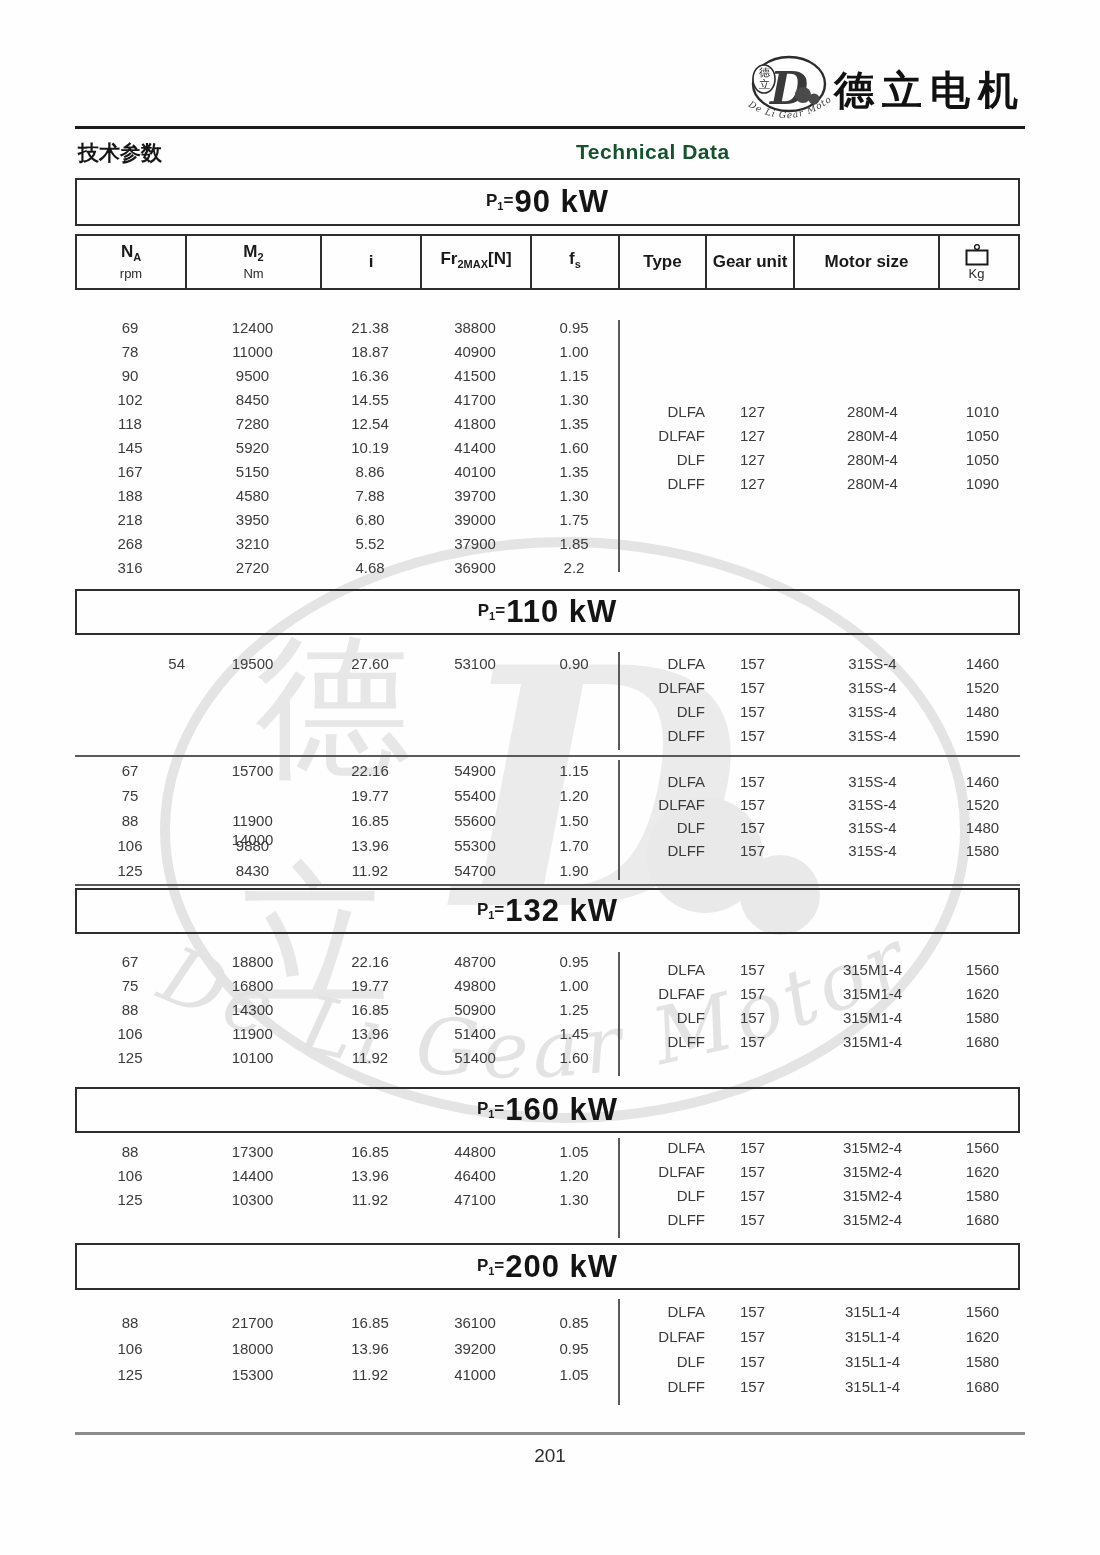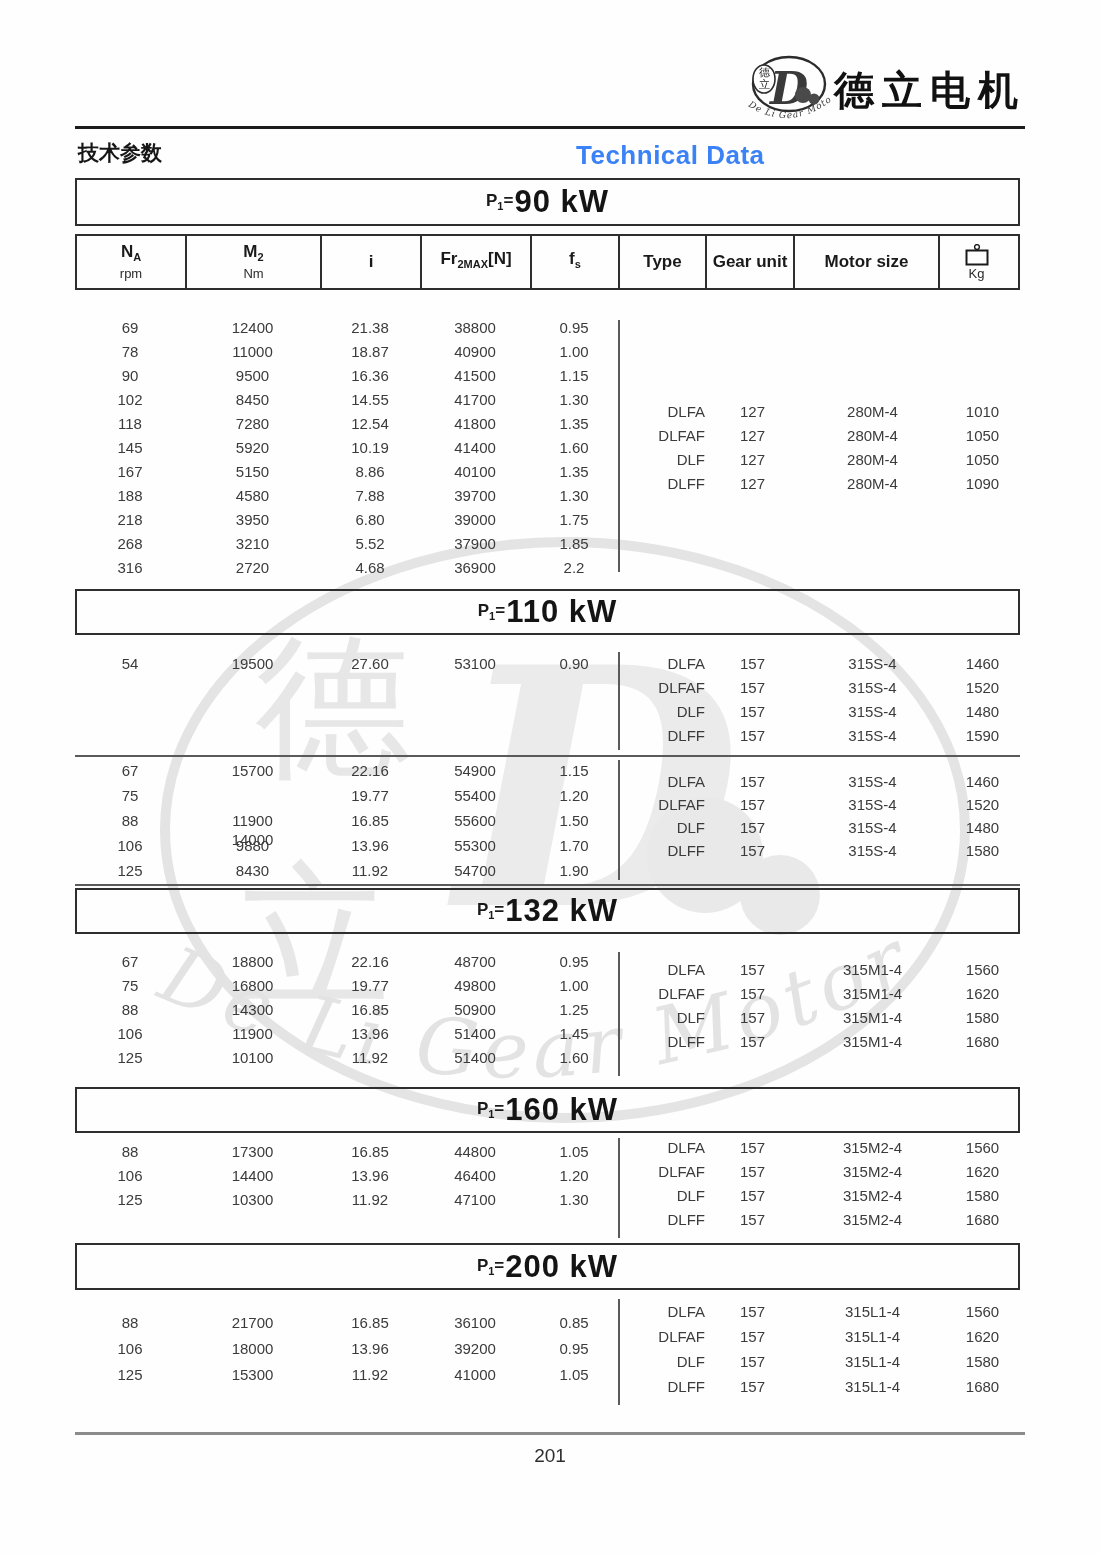--- a/index.html
+++ b/index.html
@@ -9,21 +9,21 @@
   }
   
   .emblem{position:absolute;left:740px;top:52px;width:98px;height:80px;}
   .brand{
     position:absolute;left:834px;top:62px;width:200px;height:56px;
     font-family:"DejaVu Serif","Liberation Serif",serif;font-weight:bold;
     font-size:40px;letter-spacing:8px;color:#111;line-height:56px;white-space:nowrap;
   }
   .top-rule{position:absolute;left:75px;top:126px;width:950px;height:3px;background:#1c1c1c;}
   .title-cn{position:absolute;left:78px;top:139px;font-size:21px;font-weight:bold;color:#161616;}
-  .title-en{position:absolute;left:576px;top:140px;font-size:26px;font-weight:bold;color:#3b82f6;letter-spacing:.5px;}
+  .title-en{position:absolute;left:576px;top:140px;font-size:21px;font-weight:bold;color:#14532d;letter-spacing:.5px;}
   
   .banner{
     position:absolute;left:75px;width:945px;border:2px solid #2e2e2e;box-sizing:border-box;
     display:flex;align-items:center;justify-content:center;
   }
   .banner .pfx{font-size:17px;font-weight:bold;color:#1a1a1a;letter-spacing:0;}
   .banner .pfx sub{font-size:11px;}
   .banner .pwr{font-size:31px;font-weight:bold;color:#141414;letter-spacing:1px;margin-left:1px;}
   
   .thead{
@@ -244,21 +244,21 @@
           </div>
           <div class="vdiv" style="top: 20px; height: 252px;"></div>
         </div>
         <div class="banner" style="top: 589px; height: 46px;">
           <div class="pfx"><span>P</span><sub>1</sub><span>=</span></div>
           <div class="pwr">110 kW</div>
         </div>
         <div class="block" style="top: 650px; height: 100px;">
           <div class="half left" style="padding-top: 2px;">
             <div class="drow" style="height: 24px; line-height: 24px;">
-              <div class="dcell" style="width: 110px;">54</div>
+              <div class="dcell" style="width: 110px; text-align: right;">54</div>
               <div class="dcell" style="width: 135px;">19500</div>
               <div class="dcell" style="width: 100px;">27.60</div>
               <div class="dcell" style="width: 110px;">53100</div>
               <div class="dcell" style="width: 88px;">0.90</div>
             </div>
           </div>
           <div class="half right" style="padding-top: 2px;">
             <div class="drow" style="height: 24px; line-height: 24px;">
               <div class="dcell type" style="width: 87px;">DLFA</div>
               <div class="dcell" style="width: 95px;">157</div>

